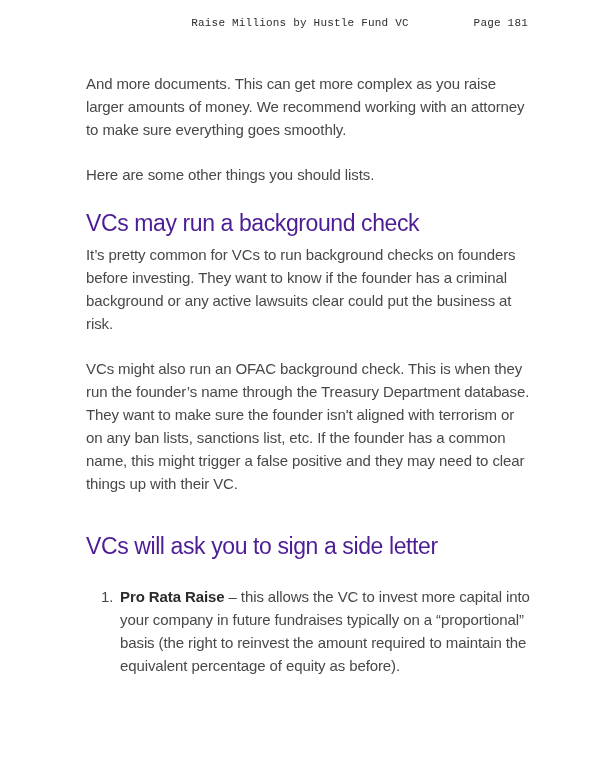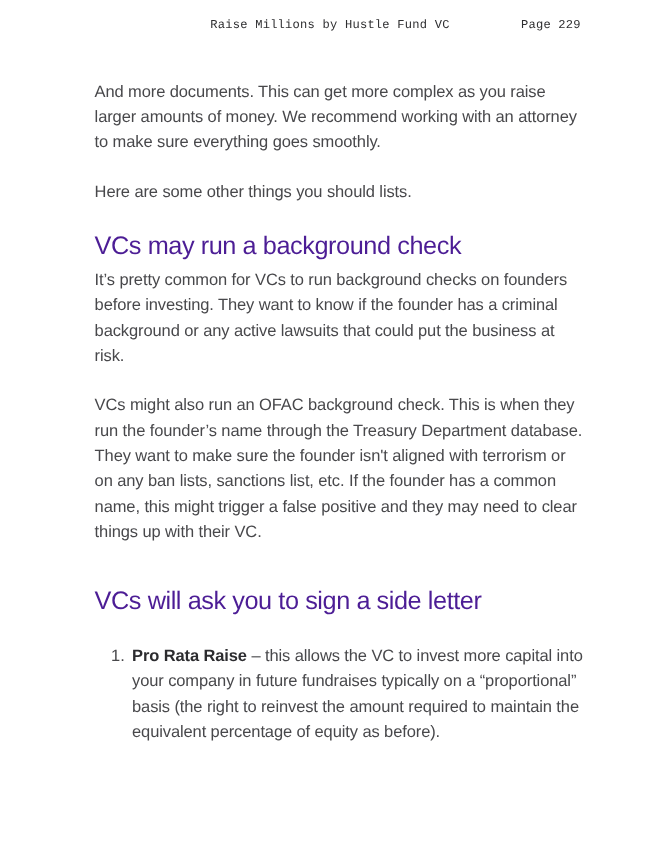--- a/index.html
+++ b/index.html
@@ -71,36 +71,36 @@
     letter-spacing: 0.2px;
   }
 </style>
 </head>
 <body>
 
 <div class="page">
 
   <div class="runhead">
     <span>Raise Millions by Hustle Fund VC</span>
-    <span class="pageno">Page 229</span>
+    <span class="pageno">Page 181</span>
   </div>
 
   <div class="content">
 
     <p class="body-par mt-first">And more documents. This can get more complex as you raise
 larger amounts of money. We recommend working with an attorney
 to make sure everything goes smoothly.</p>
 
     <p class="body-par mt-para">Here are some other things you should lists.</p>
 
     <h1 class="heading mt-h1">VCs may run a background check</h1>
 
     <p class="body-par mt-afterhead">It’s pretty common for VCs to run background checks on founders
 before investing. They want to know if the founder has a criminal
-background or any active lawsuits that could put the business at risk.</p>
+background or any active lawsuits clear could put the business at risk.</p>
 
     <p class="body-par mt-para">VCs might also run an OFAC background check. This is when they
 run the founder’s name through the Treasury Department database.
 They want to make sure the founder isn't aligned with terrorism or
 on any ban lists, sanctions list, etc. If the founder has a common
 name, this might trigger a false positive and they may need to clear
 things up with their VC.</p>
 
     <h1 class="heading mt-h2">VCs will ask you to sign a side letter</h1>
 

